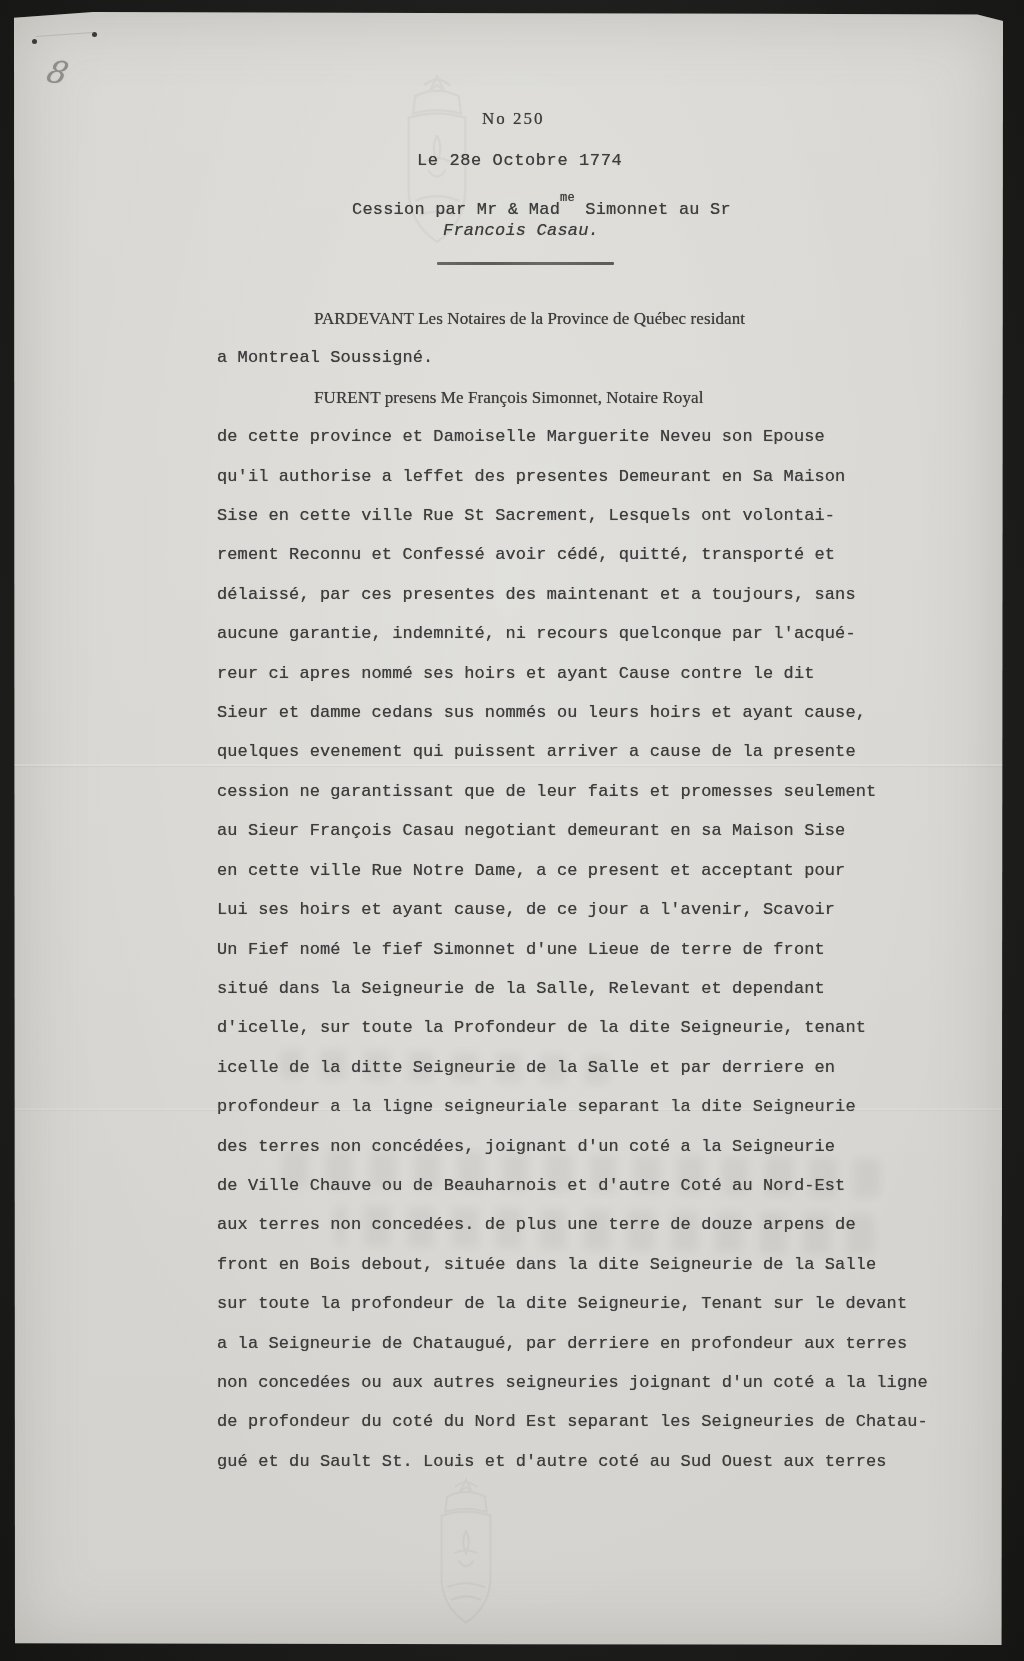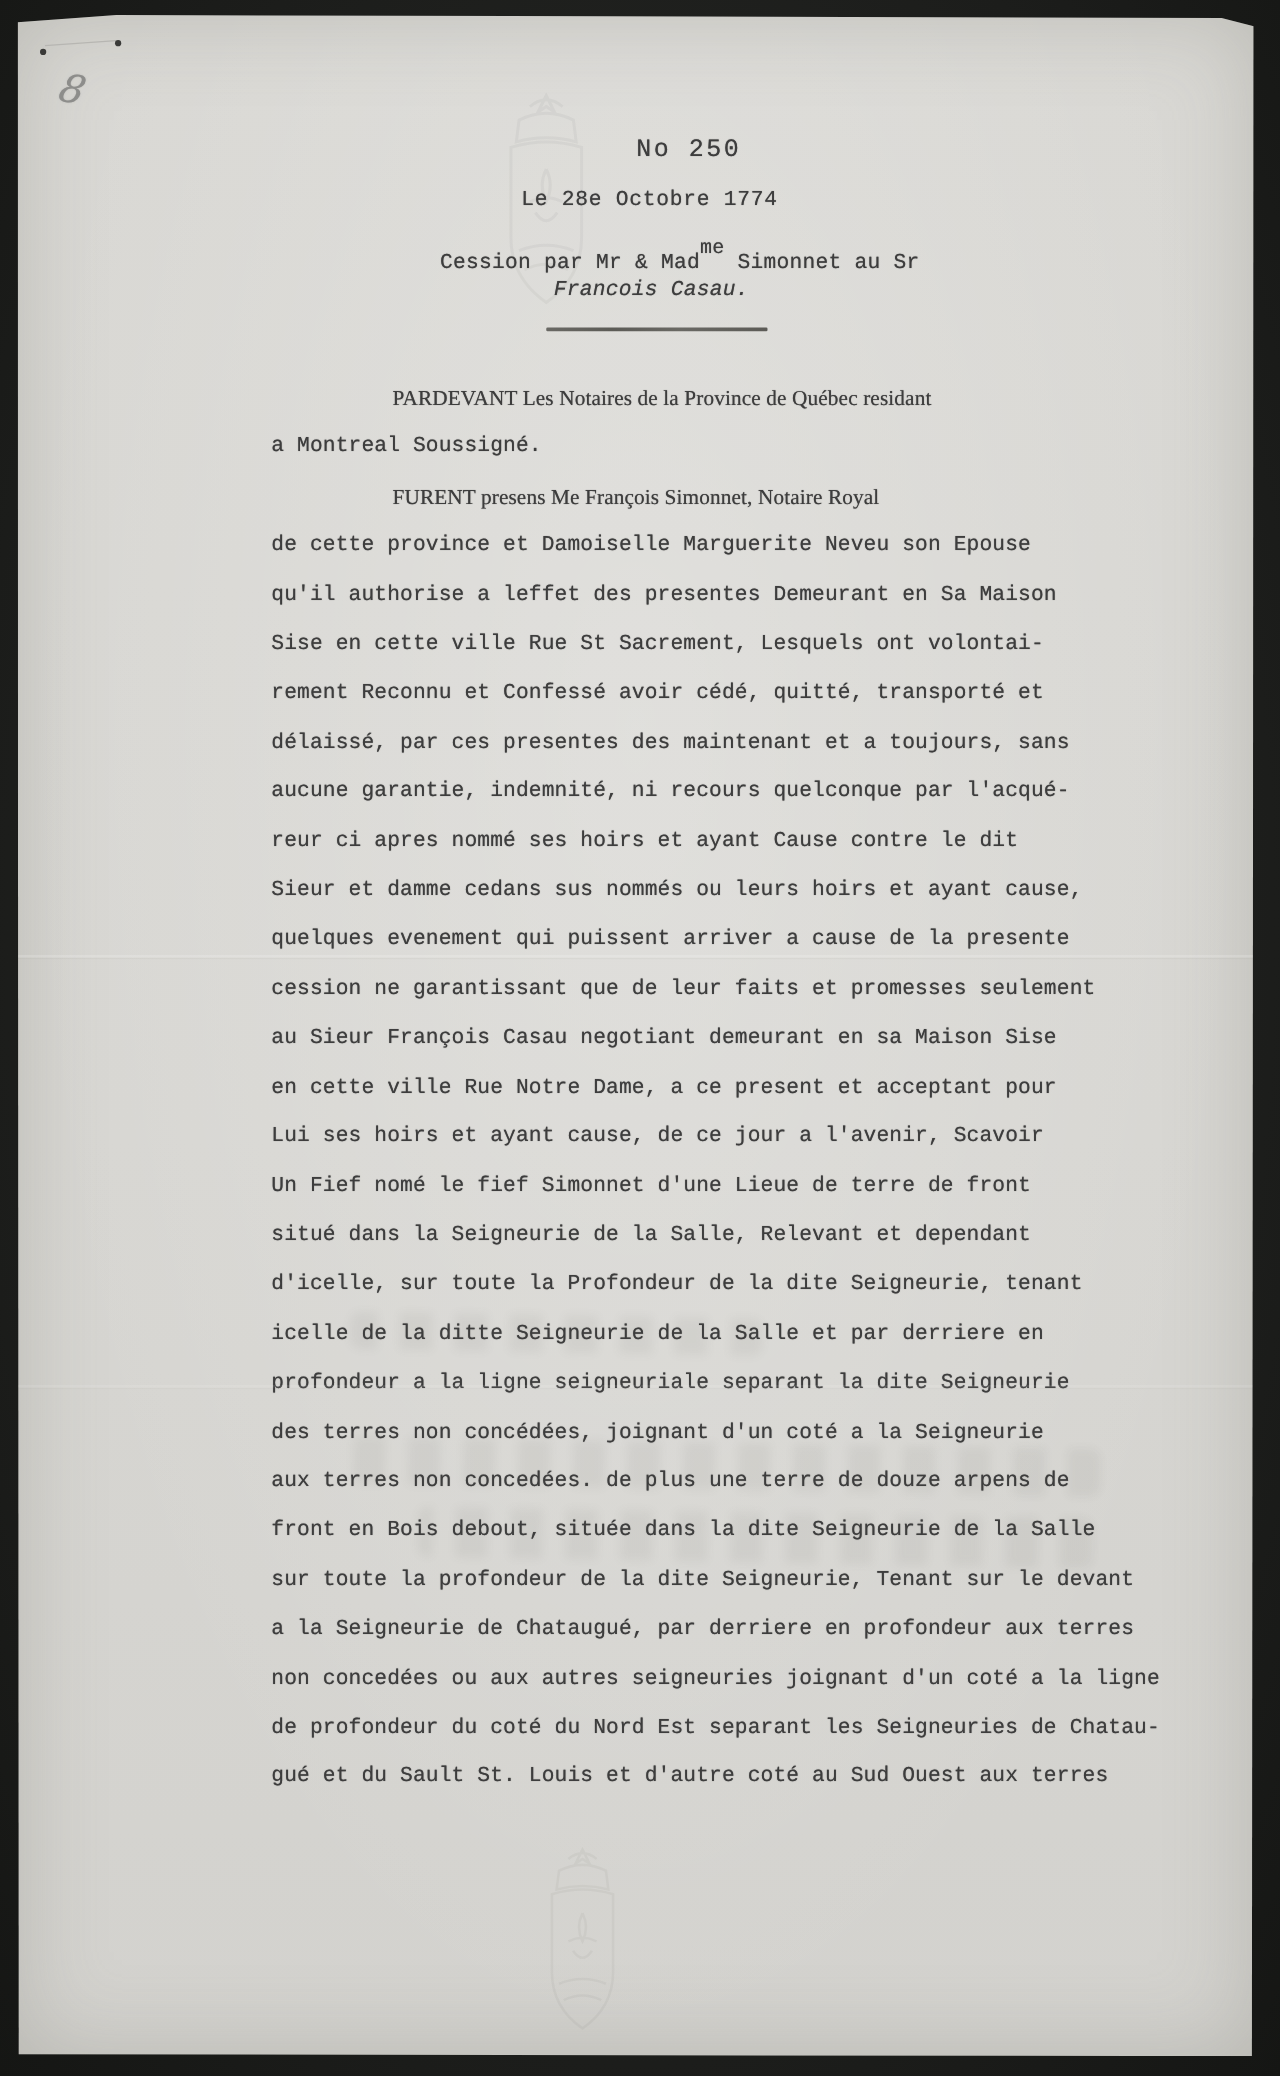--- a/index.html
+++ b/index.html
@@ -7,24 +7,24 @@
         background:radial-gradient(ellipse at 50% 45%, #2a2b28 0%, #1c1d1b 70%, #151614 100%);}
   .paper{position:absolute;left:14px;top:12px;width:989px;height:1633px;
          background:
            radial-gradient(ellipse at 50% 35%, rgba(255,255,255,.22), rgba(255,255,255,0) 72%),
            linear-gradient(180deg,#d9d8d4 0%,#d7d6d2 55%,#d3d2ce 100%);
          box-shadow: inset 0 0 70px rgba(110,110,100,.28), 0 0 6px rgba(0,0,0,.6);
          clip-path: polygon(0 0.35%, 8% 0, 97.4% 0.15%, 100% 0.55%, 99.85% 100%, 0.1% 99.9%);}
   .typed{font-family:"Liberation Mono","DejaVu Sans Mono",monospace;color:#3d3d3d;
          text-shadow:0 0 0.7px rgba(55,55,55,.75);}
   
-  .doc-number{position:absolute;left:495px;top:97px;font-size:20px;letter-spacing:2px;}
+  .doc-number{position:absolute;left:468px;top:97px;font-size:17px;letter-spacing:2px;font-family:Liberation Serif, serif;}
   .doc-date{position:absolute;left:403px;top:139px;font-size:17px;letter-spacing:0.6px;text-align:center;}
   .doc-title{position:absolute;left:338px;top:182px;font-size:17px;line-height:21px;letter-spacing:0.2px;}
-  .doc-title sup{font-size:16px;position:relative;top:-6px;}
+  .doc-title sup{font-size:12px;position:relative;top:-6px;}
   .doc-title .t2{margin-left:91px;font-style:italic;}
   .divider{position:absolute;left:423px;top:250px;width:177px;height:3px;
            background:linear-gradient(90deg,#55544f 0%,#45443f 30%,#55544f 60%,#45443f 100%);
            border-radius:1px;opacity:.85;}
   
   .bodytext{position:absolute;left:203px;top:287px;width:740px;font-size:17px;line-height:39.4px;letter-spacing:0.1px;}
   .bodytext .line{white-space:pre;}
   .bodytext .line.indent{text-indent:97px;font-family:Liberation Serif, serif;}
   
   .pencil-number{position:absolute;left:34px;top:42px;font-family:"DejaVu Serif",serif;
@@ -95,20 +95,21 @@
         <div class="line">cession ne garantissant que de leur faits et promesses seulement</div>
         <div class="line">au Sieur François Casau negotiant demeurant en sa Maison Sise</div>
         <div class="line">en cette ville Rue Notre Dame, a ce present et acceptant pour</div>
         <div class="line">Lui ses hoirs et ayant cause, de ce jour a l'avenir, Scavoir</div>
         <div class="line">Un Fief nomé le fief Simonnet d'une Lieue de terre de front</div>
         <div class="line">situé dans la Seigneurie de la Salle, Relevant et dependant</div>
         <div class="line">d'icelle, sur toute la Profondeur de la dite Seigneurie, tenant</div>
         <div class="line">icelle de la ditte Seigneurie de la Salle et par derriere en</div>
         <div class="line">profondeur a la ligne seigneuriale separant la dite Seigneurie</div>
         <div class="line">des terres non concédées, joignant d'un coté a la Seigneurie</div>
+        <div class="line">de Ville Chauve ou de Beauharnois et d'autre Coté au Nord-Est</div>
         <div class="line">aux terres non concedées. de plus une terre de douze arpens de</div>
         <div class="line">front en Bois debout, située dans la dite Seigneurie de la Salle</div>
         <div class="line">sur toute la profondeur de la dite Seigneurie, Tenant sur le devant</div>
         <div class="line">a la Seigneurie de Chataugué, par derriere en profondeur aux terres</div>
         <div class="line">non concedées ou aux autres seigneuries joignant d'un coté a la ligne</div>
         <div class="line">de profondeur du coté du Nord Est separant les Seigneuries de Chatau-</div>
         <div class="line">gué et du Sault St. Louis et d'autre coté au Sud Ouest aux terres</div>
       </div>
 
     <div class="ghost g1"></div>

